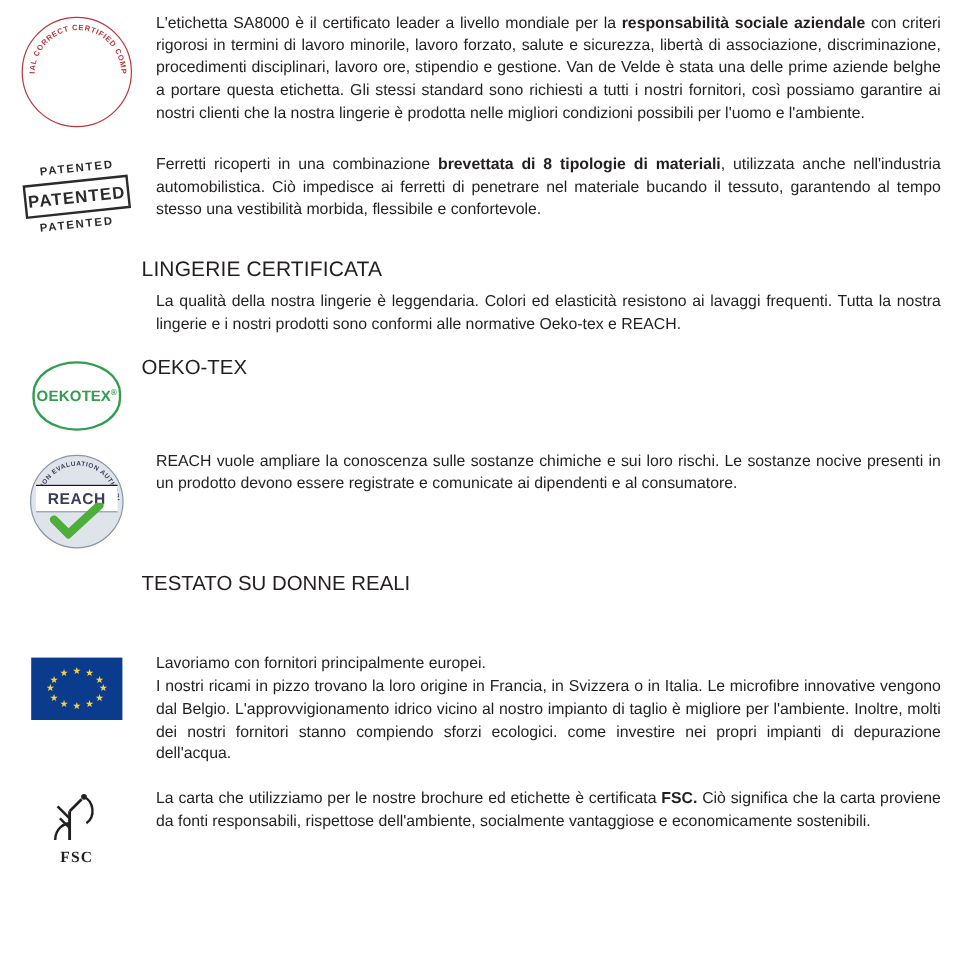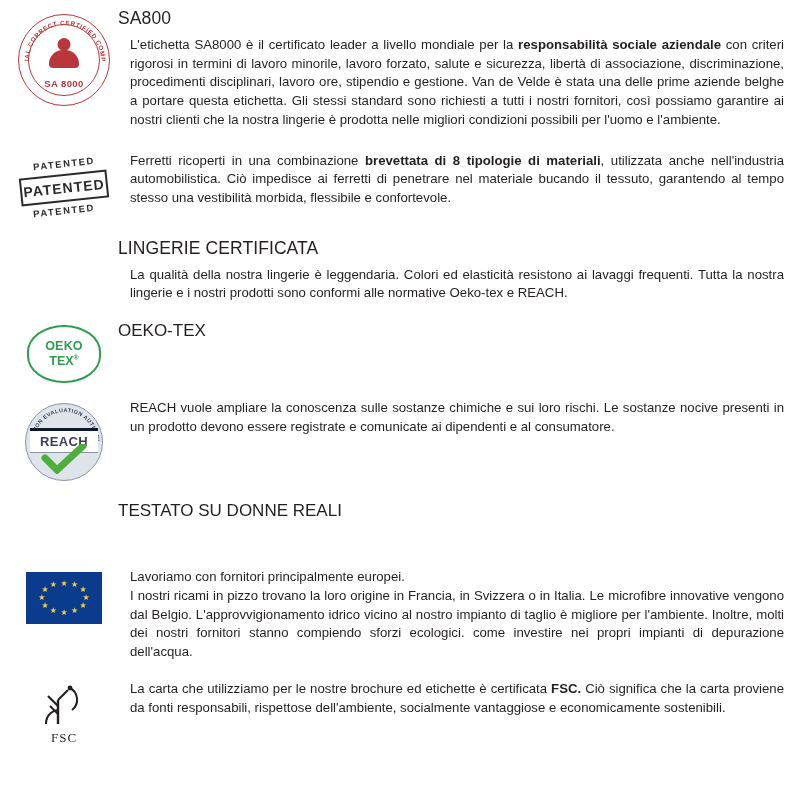--- a/index.html
+++ b/index.html
@@ -156,21 +156,21 @@
   .patented .arc-top { top: 2px; transform: rotate(-6deg); }
   .patented .arc-bot { bottom: 2px; transform: rotate(-6deg); }
 
   
   .oeko {
     width: 74px;
     height: 58px;
     border-radius: 50% / 46%;
     border: 2.4px solid #2f9e4f;
     display: flex;
-    flex-direction: column;
+    flex-direction: row;
     align-items: center;
     justify-content: center;
     box-sizing: border-box;
   }
   .oeko .l1 {
     font-size: 12.5px;
     font-weight: bold;
     color: #2f9e4f;
     letter-spacing: 0.2px;
     line-height: 1.05;
@@ -196,21 +196,21 @@
     justify-content: center;
     box-sizing: border-box;
   }
   .reach .band {
     position: absolute;
     top: 24px;
     left: 4px;
     right: 4px;
     height: 21px;
     background: #ffffff;
-    border-top: 3px solid #0f172a;
+    border-top: 1px solid #0f172a;
     border-bottom: 1px solid #8b93a6;
     display: flex;
     align-items: center;
     justify-content: center;
     font-size: 13px;
     font-weight: bold;
     color: #3c3c5a;
     letter-spacing: 0.4px;
   }
   .reach .check {
@@ -244,20 +244,21 @@
     flex-direction: column;
     align-items: center;
     justify-content: flex-end;
   }
   .fsc .mark { position: absolute; top: 0; left: 50%; transform: translateX(-50%); }
   .fsc .txt {
     font-size: 13px;
     letter-spacing: 1px;
     color: #231f20;
     font-family: "Liberation Serif", serif;
+    font-weight: bold;
   }
 
   .sp-1 { height: 22px; }
   .sp-2 { height: 20px; }
   .sp-3 { height: 18px; }
   .sp-4 { height: 16px; }
   .sp-5 { height: 20px; }
   .sp-6 { height: 46px; }
   .sp-7 { height: 18px; }
 </style>
@@ -271,29 +272,23 @@
       <div class="sa8000">
         <svg class="ring-txt" viewBox="0 0 92 92" width="92" height="92" aria-hidden="true">
           <defs>
             <path id="arcTop" d="M 10,46 A 36,36 0 0 1 82,46"></path>
             <path id="arcBot" d="M 14,46 A 32,32 0 0 0 78,46"></path>
           </defs>
           <text font-size="6.3" font-weight="bold" fill="#b9373c" letter-spacing="0.6" font-family="Liberation Sans, sans-serif">
             <textPath href="#arcTop" startOffset="50%" text-anchor="middle">SOCIAL CORRECT CERTIFIED COMPANY</textPath>
           </text>
         </svg>
-        <div class="inner">
-          <div class="person"></div>
-          <div class="body"></div>
-          <div class="label">SA 8000</div>
-        </div>
-      </div>
-    </div>
-    <div class="text-col">
-      <h2 class="first">SA800</h2>
+      </div>
+    </div>
+    <div class="text-col">
       <p>L'etichetta SA8000 è il certificato leader a livello mondiale per la <b>responsabilità sociale aziendale</b> con criteri rigorosi in termini di lavoro minorile, lavoro forzato, salute e sicurezza, libertà di associazione, discriminazione, procedimenti disciplinari, lavoro ore, stipendio e gestione. Van de Velde è stata una delle prime aziende belghe a portare questa etichetta.  Gli stessi standard sono richiesti a tutti i nostri fornitori, così possiamo garantire ai nostri clienti che la nostra lingerie è prodotta nelle migliori condizioni possibili per l'uomo e l'ambiente.</p>
     </div>
   </div>
 
   <div class="sp-1"></div>
 
   <div class="section">
     <div class="badge-col">
       <div class="patented">
         <div class="arc-top">PATENTED</div>

